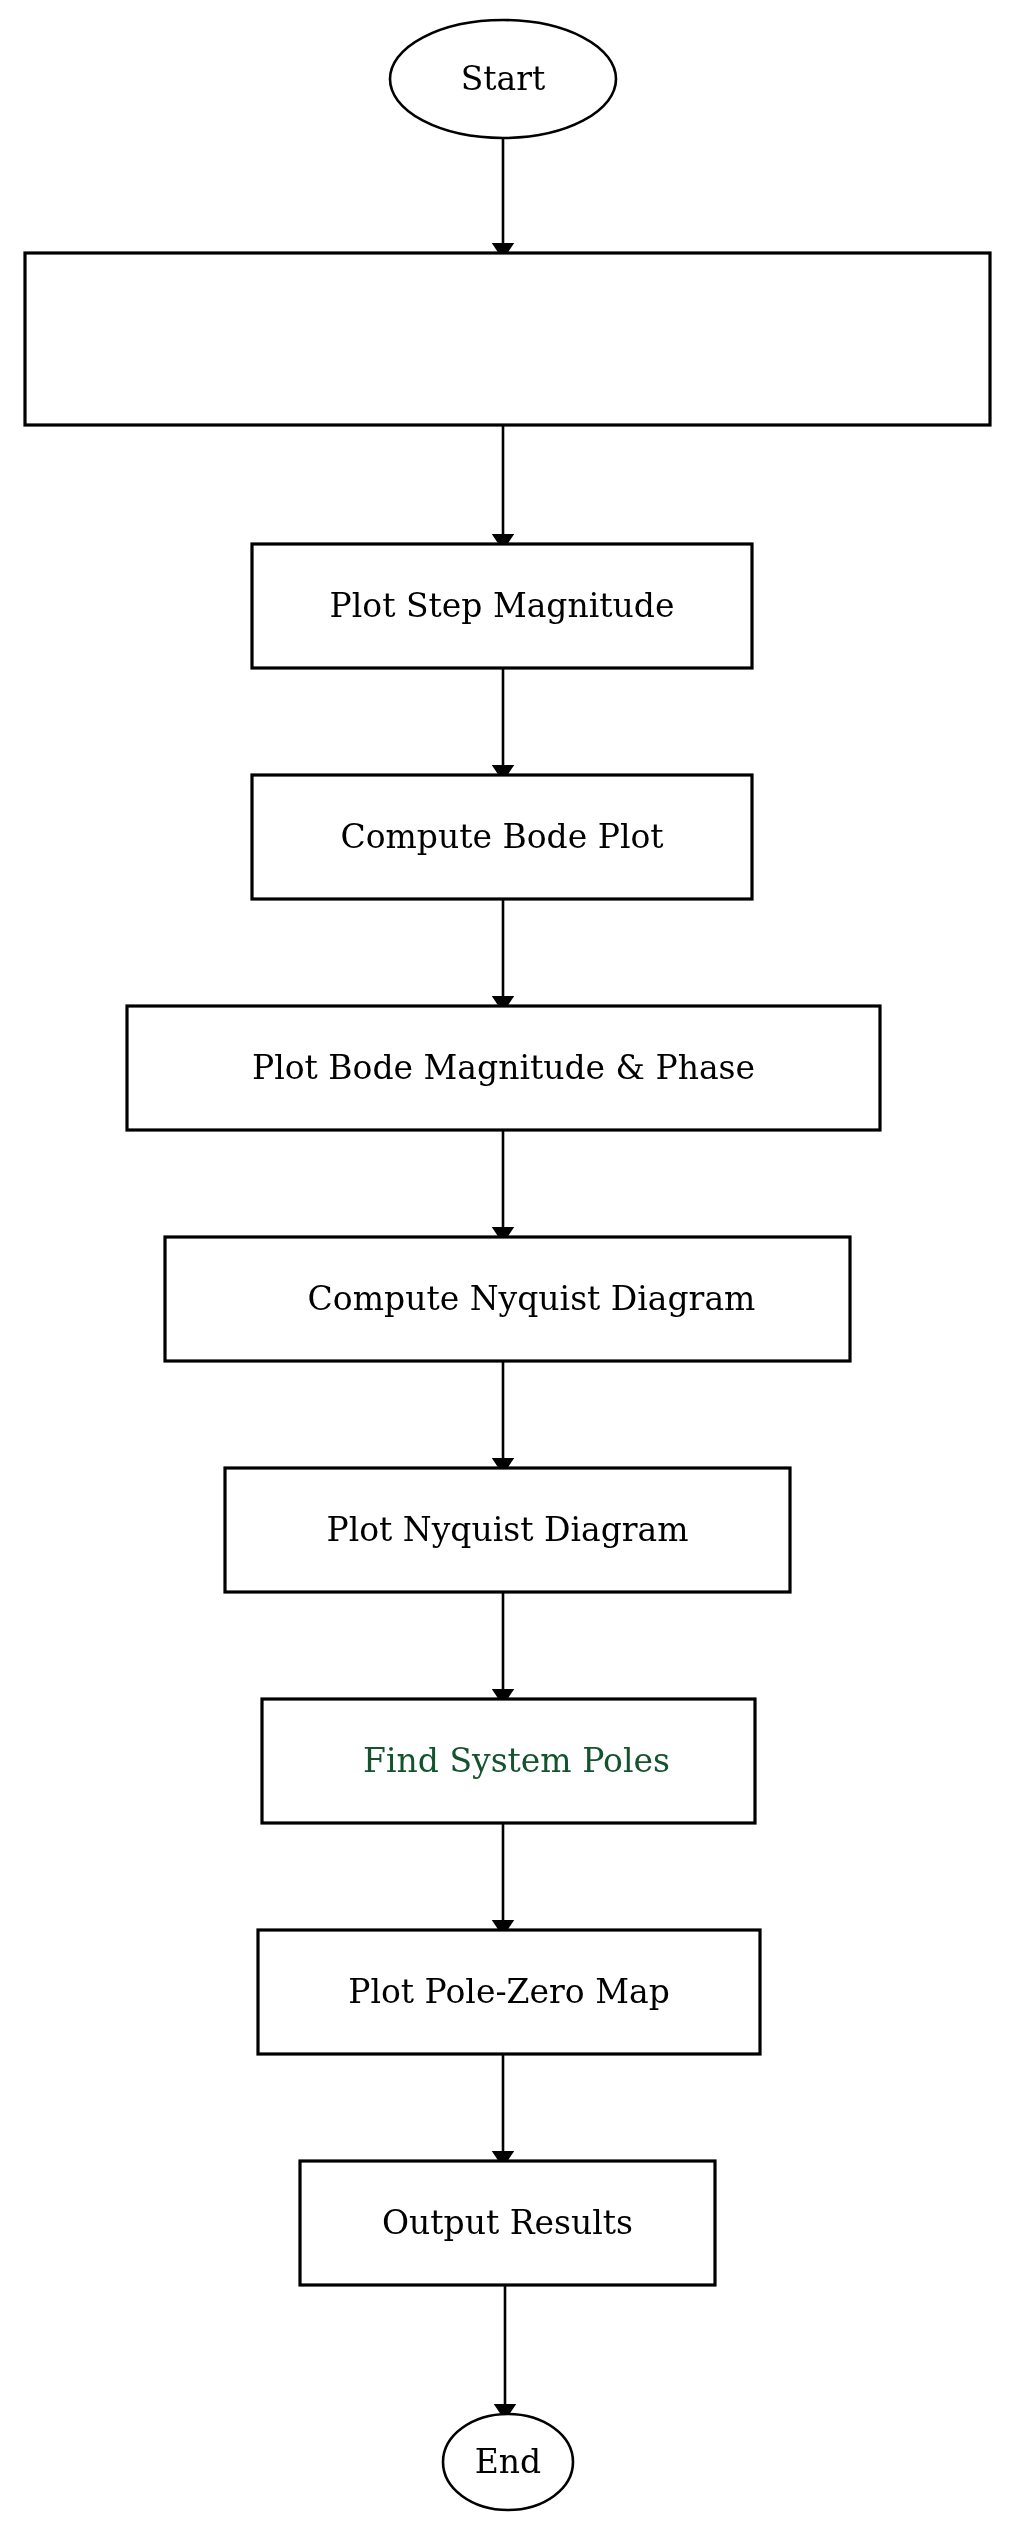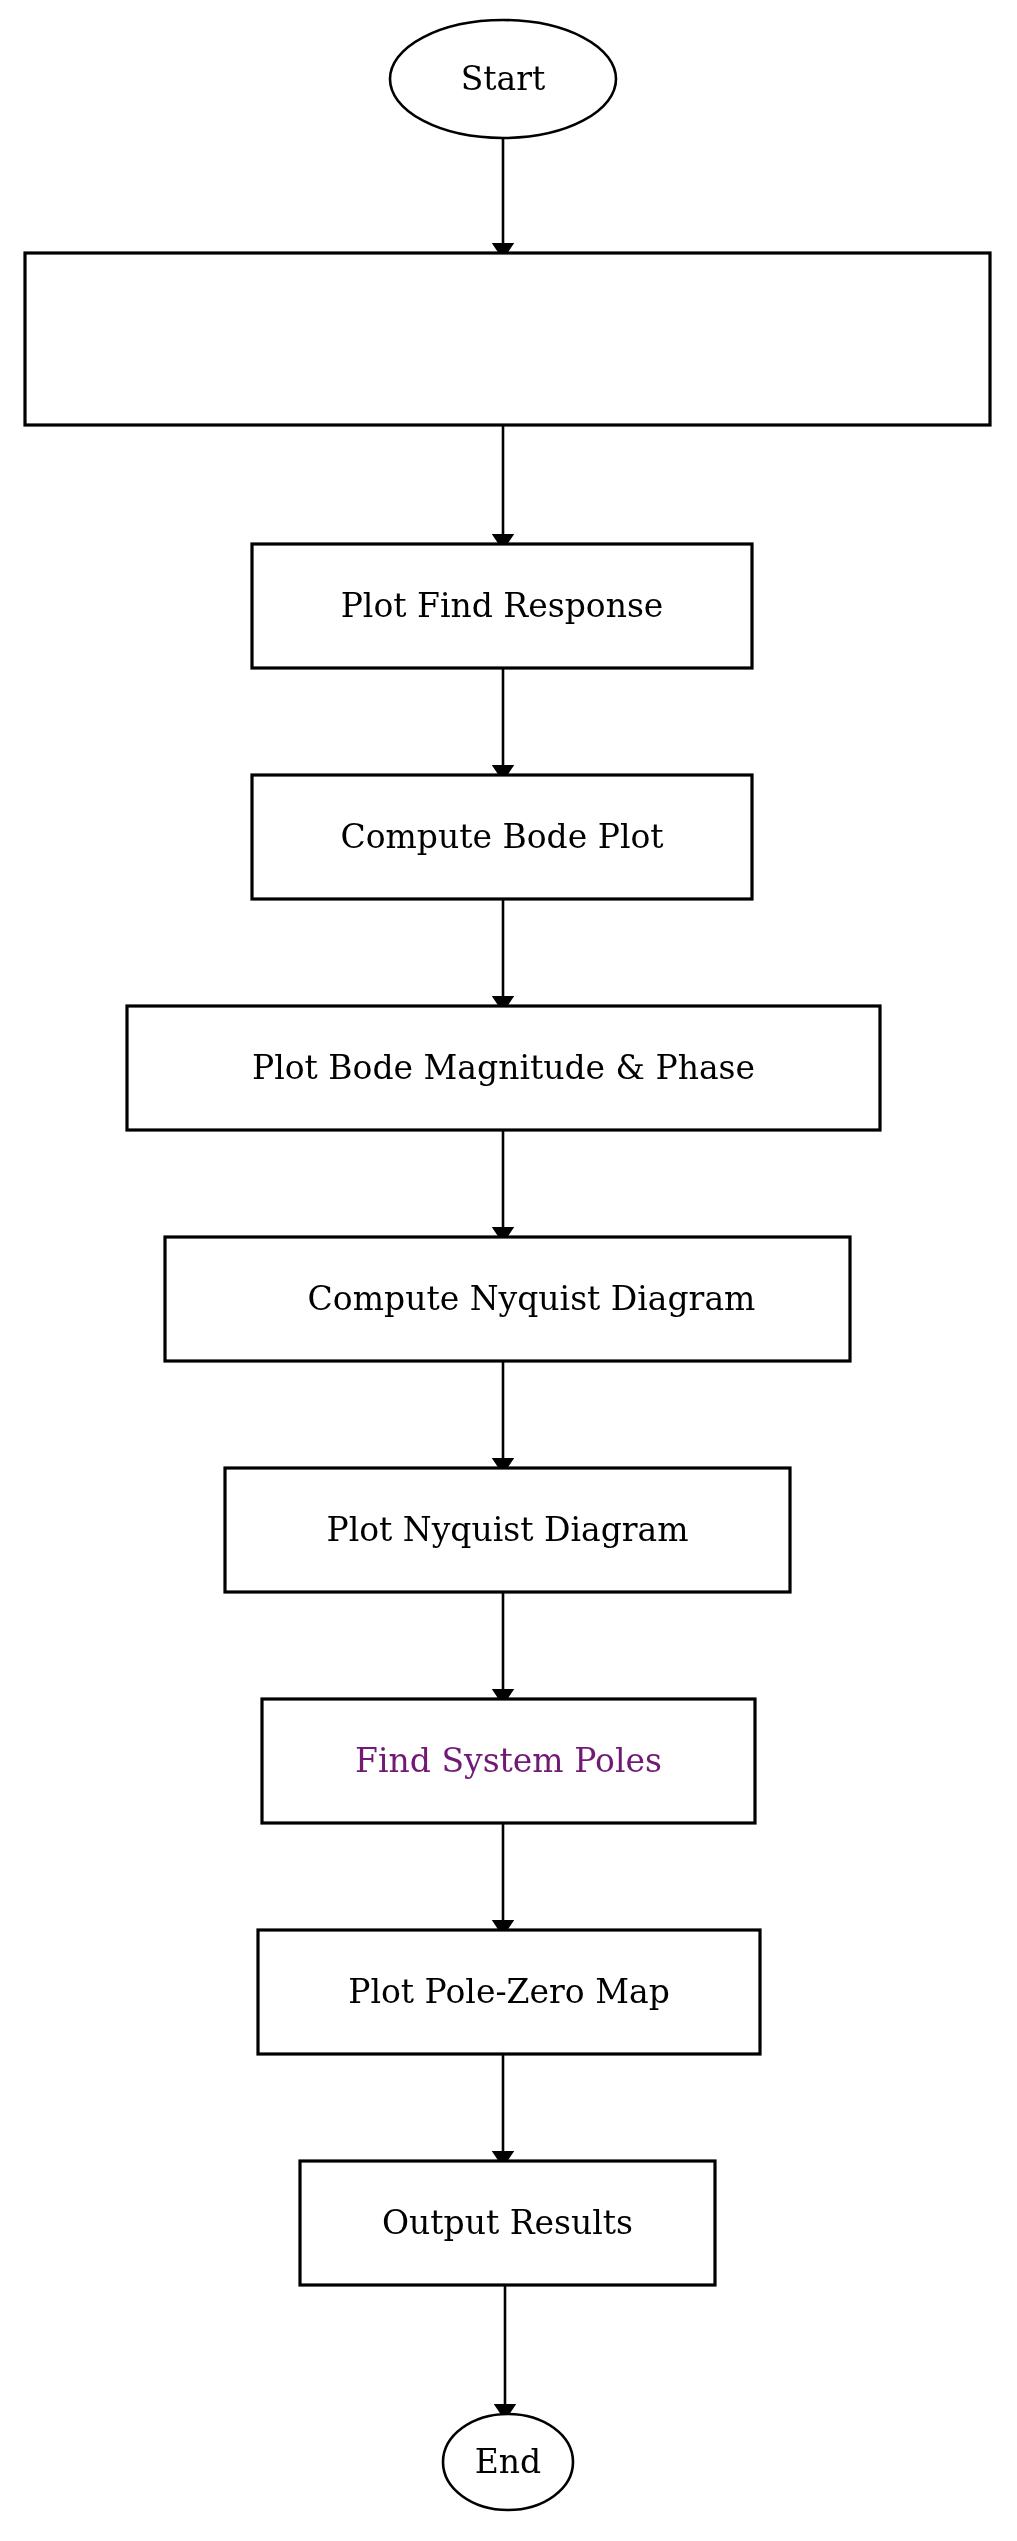--- a/index.html
+++ b/index.html
@@ -78,24 +78,24 @@
         <rect x="262" y="1699" width="493" height="124" stroke-width="3.2" fill="#ffffff" stroke="#000000"></rect>
         <rect x="258" y="1930" width="502" height="124" stroke-width="3.2" fill="#ffffff" stroke="#000000"></rect>
         <rect x="300" y="2161" width="415" height="124" stroke-width="3.2" fill="#ffffff" stroke="#000000"></rect>
         <ellipse cx="508" cy="2462" rx="65" ry="48" stroke-width="2.6" fill="#ffffff" stroke="#000000"></ellipse>
       </g>
   </svg>
 
   <div id="label-layer">
       <div class="node-label terminal-label" style="left: 390px; top: 20px; width: 226px; height: 118px; color: rgb(0, 0, 0);"><div>Start</div></div>
       <div class="node-label" style="left: 25px; top: 253px; width: 965px; height: 172px; color: rgb(0, 0, 0);"></div>
-      <div class="node-label" style="left: 252px; top: 544px; width: 500px; height: 124px; color: rgb(0, 0, 0);"><div>Plot Find Response</div></div>
+      <div class="node-label" style="left: 252px; top: 544px; width: 500px; height: 124px; color: rgb(0, 0, 0);"><div>Plot Step Magnitude</div></div>
       <div class="node-label" style="left: 252px; top: 775px; width: 500px; height: 124px; color: rgb(0, 0, 0);"><div>Compute Bode Plot</div></div>
       <div class="node-label" style="left: 127px; top: 1006px; width: 753px; height: 124px; color: rgb(0, 0, 0);"><div>Plot Bode Magnitude &amp; Phase</div></div>
       <div class="node-label" style="left: 165px; top: 1237px; width: 685px; height: 124px; color: rgb(0, 0, 0); padding-left: 24px;"><div>Compute Nyquist Diagram</div></div>
       <div class="node-label" style="left: 225px; top: 1468px; width: 565px; height: 124px; color: rgb(0, 0, 0);"><div>Plot Nyquist Diagram</div></div>
-      <div class="node-label" style="left: 262px; top: 1699px; width: 493px; height: 124px; color: #701a75; border-radius: 24px;"><div>Find System Poles</div></div>
+      <div class="node-label" style="left: 270px; top: 1699px; width: 493px; height: 124px; color: #14532d; border-radius: 24px;"><div>Find System Poles</div></div>
       <div class="node-label" style="left: 258px; top: 1930px; width: 502px; height: 124px; color: rgb(0, 0, 0);"><div>Plot Pole-Zero Map</div></div>
       <div class="node-label" style="left: 300px; top: 2161px; width: 415px; height: 124px; color: rgb(0, 0, 0);"><div>Output Results</div></div>
       <div class="node-label terminal-label" style="left: 443px; top: 2414px; width: 130px; height: 96px; color: rgb(0, 0, 0);"><div>End</div></div>
     </div>
 
 </div>
 
 </body></html>

